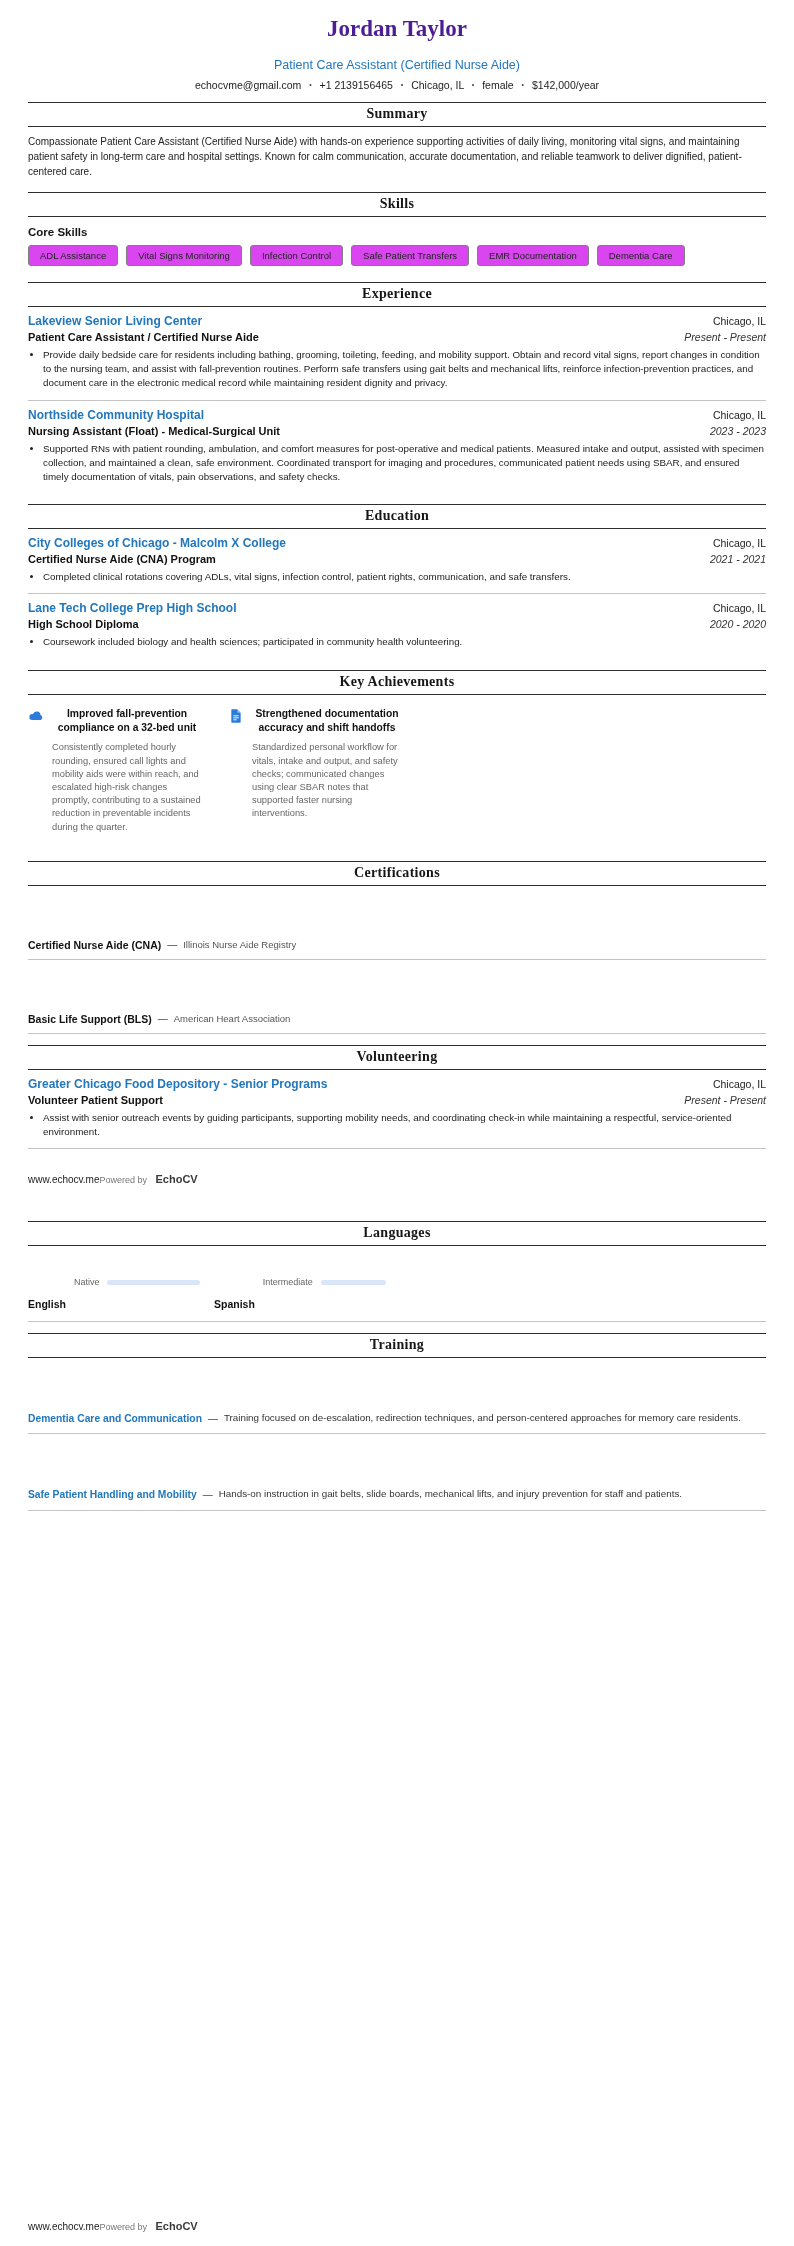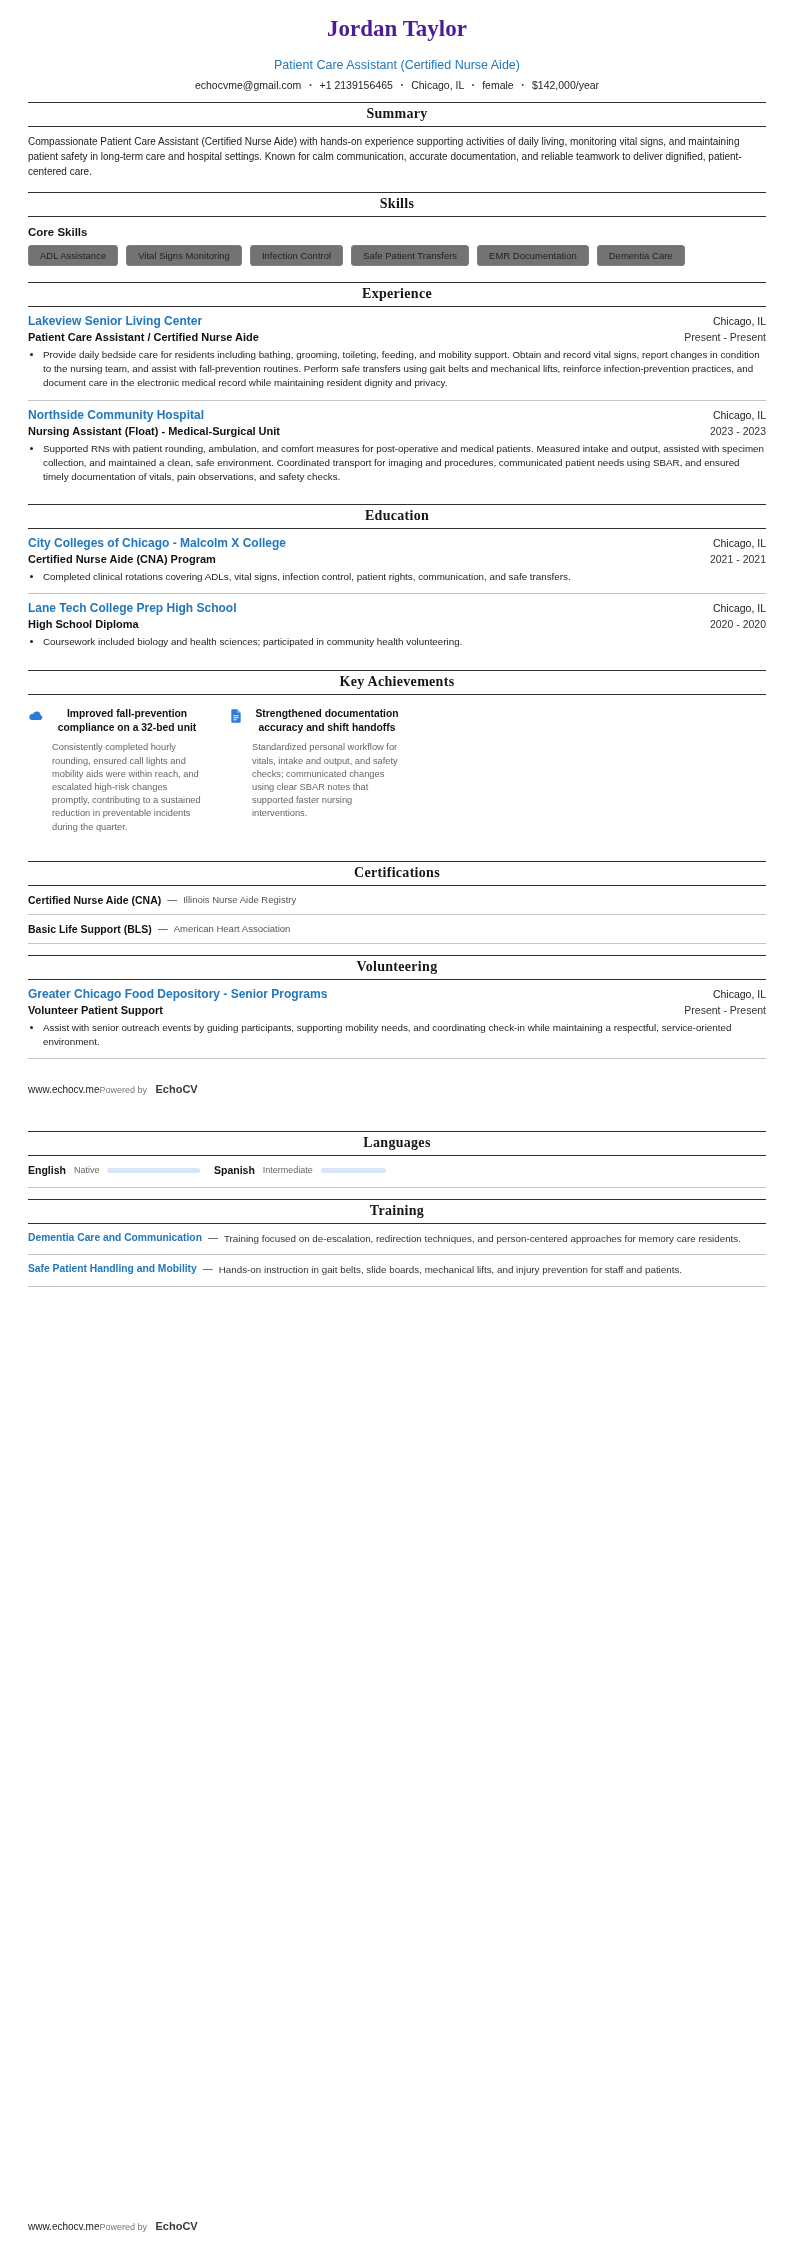--- a/index.html
+++ b/index.html
@@ -22,51 +22,51 @@
     text-align: center; letter-spacing: .3px;
     border-top: 1.5px solid #2e2e2e; border-bottom: 1.5px solid #2e2e2e;
     padding: 3px 0 4px; margin: 11px 0 0;
   }
   .mt-lg { margin-top: 34px; }
   
   .summary { font-size: 10px; line-height: 1.5; color: #222; margin: 7px 0 2px; }
   
   .group-label { font-size: 11.5px; font-weight: 700; color: #161616; margin: 9px 0 7px; }
   .chips { display: flex; flex-wrap: wrap; gap: 8px; margin-bottom: 5px; }
-  .chip { border: 1px solid #7e7e7e; border-radius: 3px; padding: 4px 11px; font-size: 9.5px; color: #222; background: #737373; }
+  .chip { border: 1px solid #7e7e7e; border-radius: 3px; padding: 4px 11px; font-size: 9.5px; color: #222; background: #d946ef; }
   
   .entry { padding: 7px 0 9px; }
   .entry + .entry { border-top: 1px solid #c4c4c4; }
   .entry.ruled { border-bottom: 1px solid #c4c4c4; }
   .entry-row { display: flex; justify-content: space-between; align-items: baseline; }
   .org { color: var(--accent, #2277bd); font-size: 12px; font-weight: 600; }
   .loc { font-size: 10.5px; color: #222; }
   .role { font-size: 11px; font-weight: 600; color: #111; margin-top: 3px; }
-  .dates { font-size: 10.5px; color: #333; font-weight: 400; }
+  .dates { font-size: 10.5px; color: #333; font-weight: 400; font-style: italic; }
   .bullets { margin: 5px 0 0; padding-left: 15px; }
   .bullets li { font-size: 9.8px; line-height: 1.45; color: #222; }
   
   .ach-grid { display: flex; gap: 26px; margin: 12px 0 16px; }
   .ach-col { width: 174px; }
   .ach-head { display: flex; gap: 8px; align-items: flex-start; }
   .ach-icon { width: 16px; height: 16px; flex: none; color: var(--icon-blue, #2b7cd9); margin-top: 1px; }
   .ach-icon svg { width: 16px; height: 16px; display: block; }
   .ach-title { font-size: 10.3px; font-weight: 700; line-height: 1.35; color: #111; text-align: center; }
   .ach-desc { font-size: 9.3px; color: #666; line-height: 1.42; margin: 7px 0 0 24px; }
   
-  .row-item { display: flex; align-items: flex-start; gap: 6px; padding: 8px 0; border-bottom: 1px solid #c4c4c4; }
+  .row-item { display: flex; align-items: center; gap: 6px; padding: 8px 0; border-bottom: 1px solid #c4c4c4; margin-top: 45px; }
   .cert-name { font-size: 10.5px; font-weight: 600; color: #111; flex: none; }
   .dash { color: #444; font-size: 10px; flex: none; }
   .cert-issuer { font-size: 9.5px; color: #555; }
   .training-name { font-size: 10.3px; font-weight: 600; color: var(--accent, #2277bd); flex: none; }
   .training-desc { font-size: 9.8px; color: #333; line-height: 1.45; flex: 1; }
   
   .lang-row { display: flex; gap: 14px; padding: 8px 0 11px; border-bottom: 1px solid #c4c4c4; }
   .lang-item { display: flex; align-items: center; gap: 8px; width: 172px; }
-  .lang-name { font-size: 10.5px; font-weight: 600; color: #111; flex: none; }
+  .lang-name { font-size: 10.5px; font-weight: 600; color: #111; flex: none; margin-top: 44px; }
   .lang-level { font-size: 9px; color: #666; flex: none; }
   .lang-bar { flex: 1; height: 5px; background: var(--bar-track, #d9e6f8); border-radius: 3px; overflow: hidden; }
   .lang-fill { height: 100%; background: var(--bar-fill, #2e7de0); border-radius: 3px; }
   
   .page-footer { display: flex; align-items: baseline; margin-top: 20px; }
   .footer-site { font-size: 10px; color: #222; text-decoration: none; }
   .powered { font-size: 9px; color: #777; }
   .brand { font-size: 11px; color: #3a3a3a; font-weight: 700; margin-left: 4px; }
   .spacer { flex: 1 1 auto; }
 </style>

